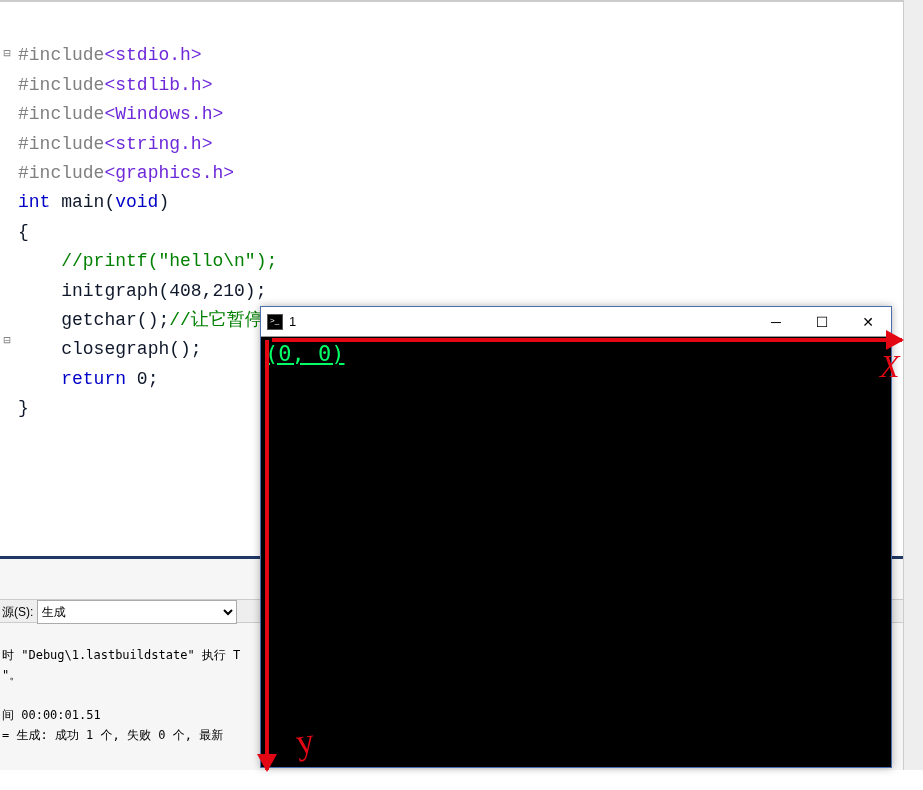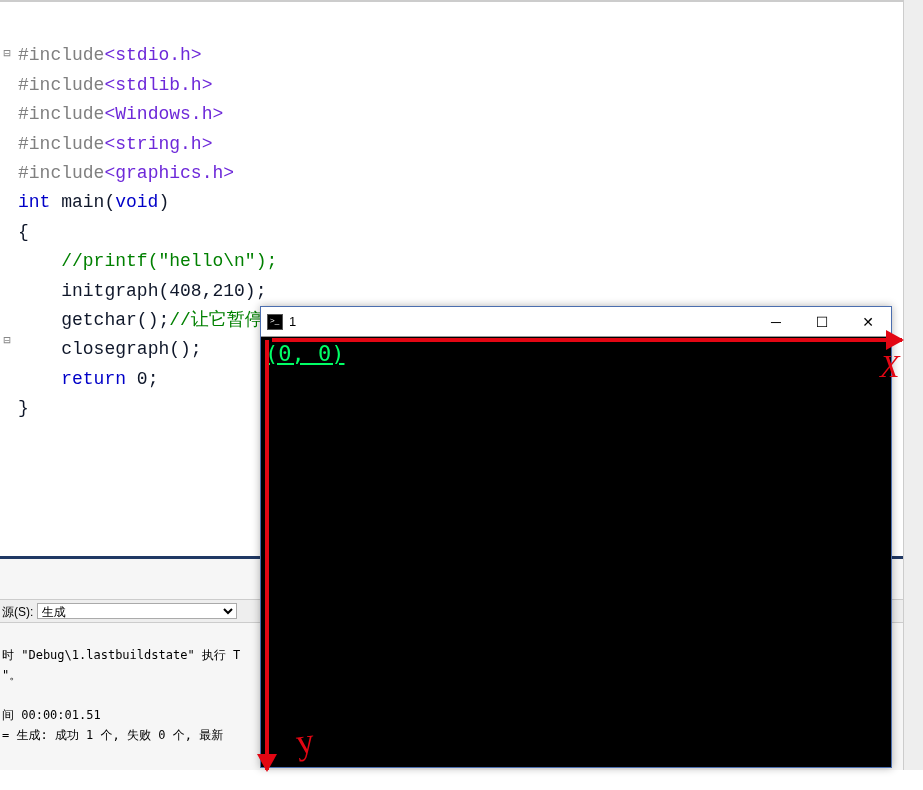--- a/index.html
+++ b/index.html
@@ -61,21 +61,21 @@
     background: #eee;
     border-top: 1px solid #ccc;
     border-bottom: 1px solid #ccc;
     font-size: 12px;
     line-height: 24px;
     padding-left: 2px;
     font-family: "Microsoft YaHei", sans-serif;
   }
   .output-tab select {
     font-size: 12px;
-    height: 16px;
+    height: 24px;
     background: #fff;
     border: 1px solid #aaa;
     min-width: 200px;
   }
   .output-text {
     position: absolute;
     top: 66px;
     left: 2px;
     font-size: 12px;
     font-family: SimSun, monospace;

